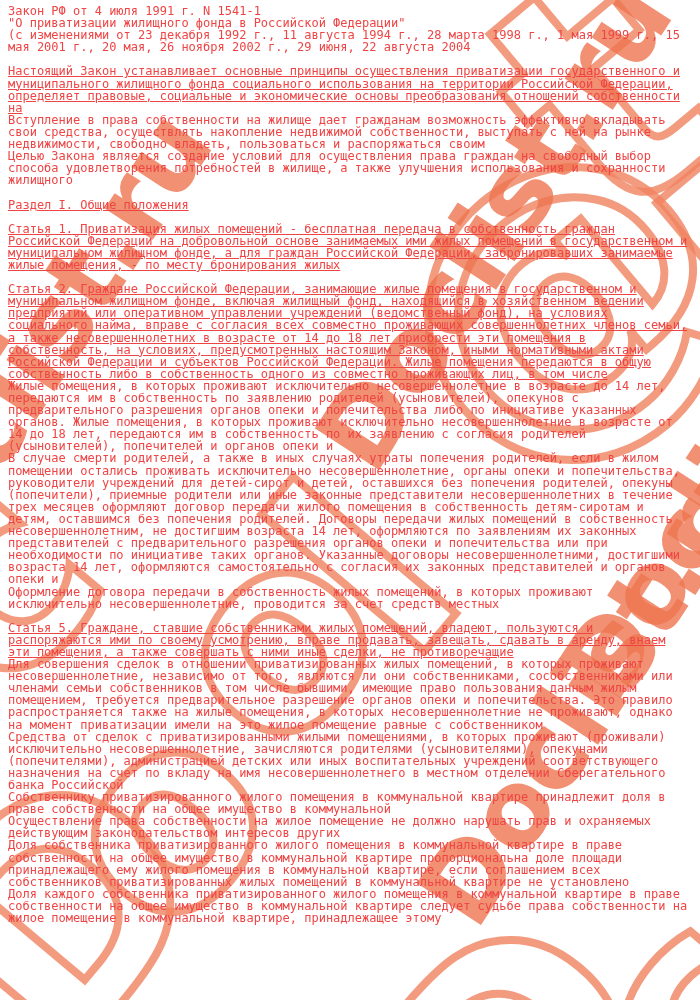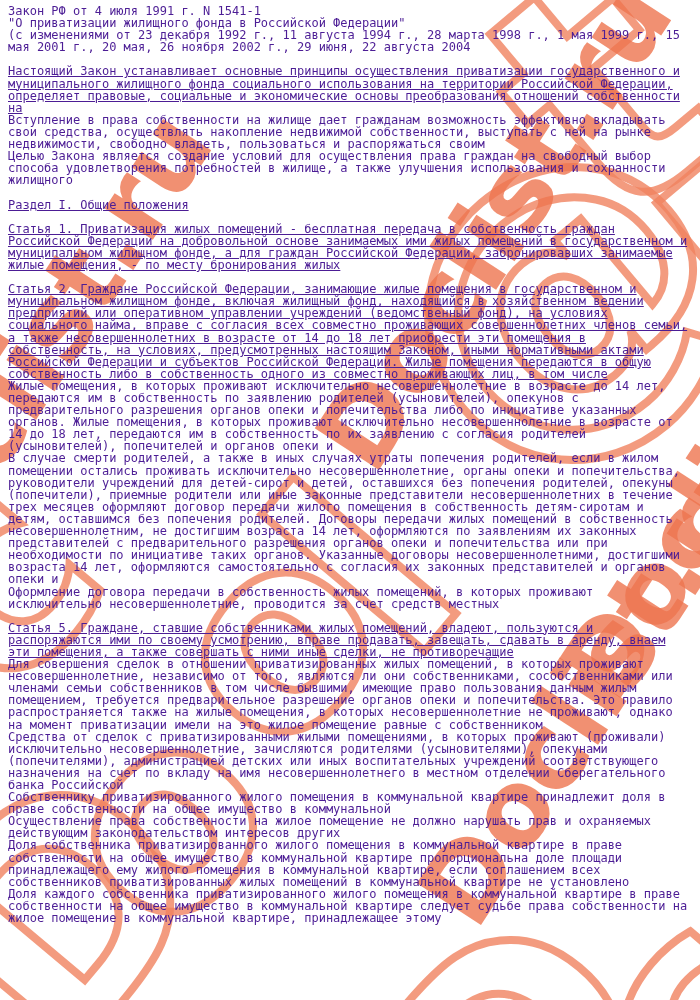--- a/index.html
+++ b/index.html
@@ -24,21 +24,21 @@
   .g8{left:652px;top:30px;font-size:330px;transform:rotate(-40deg);}
   .g9{left:390px;top:905px;font-size:300px;transform:rotate(-50deg);}
   .g10{left:600px;top:870px;font-size:300px;transform:rotate(-50deg);}
   
   .s1{left:-160px;top:560px;font-size:105px;}
   .s2{left:402px;top:885px;font-size:105px;}
   .s3{left:300px;top:430px;font-size:105px;}
   .s4{left:545px;top:660px;font-size:100px;}
   
   #doc{position:relative;z-index:1;padding:5px 0 0 8px;font-size:12px;line-height:12.1px;
-       color:#4c1d95;}
+       color:#ef4444;}
   .block{white-space:pre;margin:0;}
   .gap{margin-top:12.1px;text-decoration:underline;}
 </style>
 </head>
 <body>
 
 <div id="page">
 
   <div id="watermark">
     <span class="wm-g g1">D</span>

